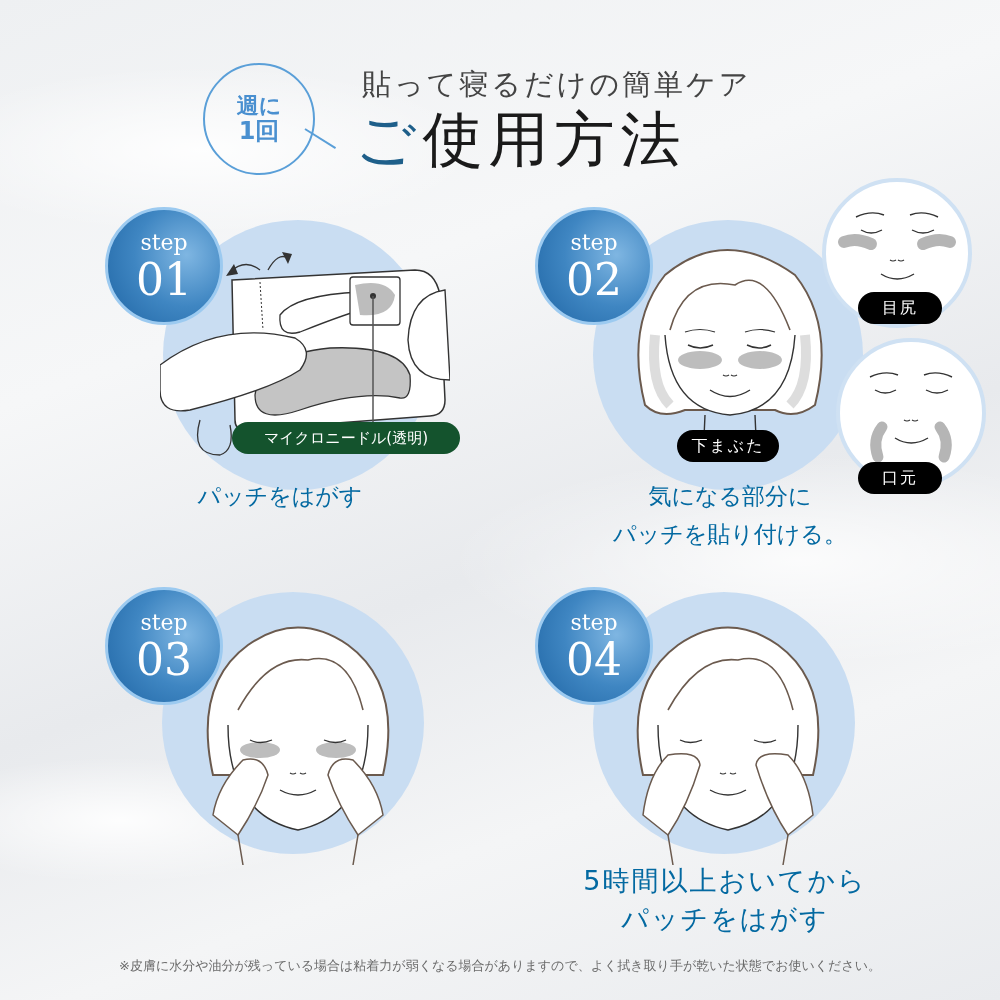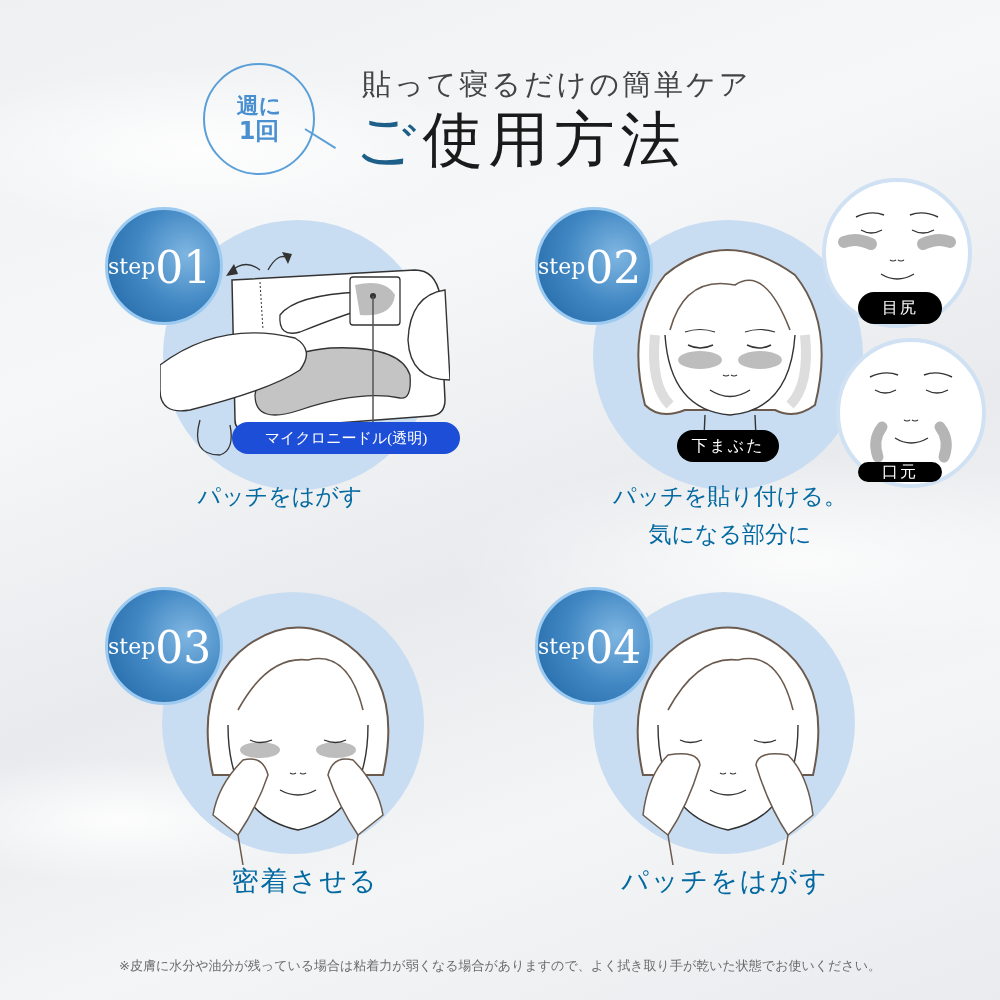--- a/index.html
+++ b/index.html
@@ -28,34 +28,34 @@
   .subtitle { left: 362px; top: 52px; font-size: 29px; color: #444; letter-spacing: 3px; white-space: nowrap; margin-top: 13px; }
   .title { left: 355px; top: 100px; font-family: "DejaVu Serif", serif; font-size: 60px; color: #1a1a1a; letter-spacing: 6px; white-space: nowrap; }
   .title .first { color: #1e5f8a; }
 
   
   .illus { border-radius: 50%; background: #c9ddf2; }
   .step-badge {
     width: 118px; height: 118px; border-radius: 50%;
     background: radial-gradient(circle at 70% 40%, #7fb6e2 0%, #3f86c2 50%, #1f65a4 100%);
     border: 3px solid #9ccaf0; box-sizing: border-box;
-    display: flex; flex-direction: row; align-items: center; justify-content: flex-start;
+    display: flex; flex-direction: column; align-items: center; justify-content: center;
     color: #fff; font-family: "DejaVu Serif", serif; line-height: 1;
   }
   .step-badge .word { font-size: 22px; margin-top: 2px; }
   .step-badge .num { font-size: 44px; margin-top: 4px; }
 
   .label { font-size: 23px; color: #0369a1; text-align: center; line-height: 38px; white-space: nowrap; }
   .gold-tag {
     background: #000000; color: #fff; border-radius: 18px; font-size: 16px;
     display: flex; align-items: center; justify-content: center; letter-spacing: 2px;
   }
   .dark-tag {
-    background: #1d4ed8; color: #fff; border-radius: 16px; font-size: 15px;
-    display: flex; align-items: center; justify-content: center; white-space: nowrap; font-family: Liberation Serif, serif;
+    background: #14532d; color: #fff; border-radius: 16px; font-size: 15px;
+    display: flex; align-items: center; justify-content: center; white-space: nowrap;
   }
   .mini-face {
     width: 150px; height: 150px; border-radius: 50%; background: #fff;
     border: 4px solid #cfe1f3; box-sizing: border-box;
   }
   svg { display: block; }
   .footnote { left: 0; width: 1000px; top: 957px; text-align: center; font-size: 13px; color: #6a6a6a; white-space: nowrap; }
 </style>
 </head>
 <body>
@@ -145,25 +145,25 @@
 <div class="abs mini-face" style="left:836px; top:338px;">
   <svg width="142" height="142" viewBox="0 0 142 142">
     <path d="M30 35 Q45 28 58 33 M84 33 Q97 28 112 35" fill="none" stroke="#333" stroke-width="1.4"></path>
     <path d="M35 48 Q45 54 56 48 M86 48 Q97 54 108 48" fill="none" stroke="#333" stroke-width="1.3"></path>
     <path d="M42 85 Q32 98 38 115" stroke="#b5b5b5" stroke-width="11" stroke-linecap="round" fill="none"></path>
     <path d="M100 85 Q110 98 104 115" stroke="#b5b5b5" stroke-width="11" stroke-linecap="round" fill="none"></path>
     <path d="M64 78 Q67 80 70 78 M72 78 Q75 80 78 78" fill="none" stroke="#333" stroke-width="1.2"></path>
     <path d="M55 96 Q71 106 88 96" fill="none" stroke="#333" stroke-width="1.4"></path>
   </svg>
 </div>
-<div class="abs gold-tag" style="left:858px; top:462px; width:84px; height:20px;">口元</div>
+<div class="abs gold-tag" style="left:858px; top:462px; width:84px; height:32px;">口元</div>
 
 <div class="abs label" style="left:560px; top:477px; width:340px;">
+  <div>気になる部分に</div>
   <div>パッチを貼り付ける。</div>
-  <div>気になる部分に</div>
 </div>
 
 <div class="abs illus" style="left:162px; top:592px; width:262px; height:262px;"></div>
 <div class="abs" style="left:198px; top:615px;">
   <svg width="200" height="250" viewBox="0 0 200 250">
     <path d="M15 160 Q-5 70 50 30 Q100 -5 150 30 Q205 70 185 160 L160 160 L40 160 Z" fill="#fff" stroke="#6b5a4e" stroke-width="2"></path>
     <path d="M30 110 Q30 200 100 215 Q170 200 170 110" fill="#fff" stroke="#333" stroke-width="1.4"></path>
     <path d="M40 95 Q70 40 110 45 Q150 35 165 95" fill="none" stroke="#6b5a4e" stroke-width="1.6"></path>
     <ellipse cx="62" cy="135" rx="20" ry="8" fill="#bdbdbd"></ellipse>
     <ellipse cx="138" cy="135" rx="20" ry="8" fill="#bdbdbd"></ellipse>
@@ -173,21 +173,20 @@
     <path d="M15 200 Q20 170 45 145 Q65 140 70 160 Q60 190 40 220 Z" fill="#fff" stroke="#6b5a4e" stroke-width="1.5"></path>
     <path d="M185 200 Q180 170 155 145 Q135 140 130 160 Q140 190 160 220 Z" fill="#fff" stroke="#6b5a4e" stroke-width="1.5"></path>
     <path d="M40 220 L45 250 M160 220 L155 250" stroke="#6b5a4e" stroke-width="1.5"></path>
   </svg>
 </div>
 <div class="abs step-badge" style="left:105px; top:587px;">
   <span class="word">step</span>
   <span class="num">03</span>
 </div>
 <div class="abs label" style="left:150px; top:862px; width:310px; font-size:27px; letter-spacing:2px;">
-  <div>密着させる</div>
 </div>
 
 <div class="abs illus" style="left:593px; top:592px; width:262px; height:262px;"></div>
 <div class="abs" style="left:628px; top:615px;">
   <svg width="200" height="250" viewBox="0 0 200 250">
     <path d="M15 160 Q-5 70 50 30 Q100 -5 150 30 Q205 70 185 160 L160 160 L40 160 Z" fill="#fff" stroke="#6b5a4e" stroke-width="2"></path>
     <path d="M30 110 Q30 200 100 215 Q170 200 170 110" fill="#fff" stroke="#333" stroke-width="1.4"></path>
     <path d="M40 95 Q70 40 110 45 Q150 35 165 95" fill="none" stroke="#6b5a4e" stroke-width="1.6"></path>
     <path d="M52 125 Q62 130 74 125 M126 125 Q138 130 148 125" fill="none" stroke="#333" stroke-width="1.3"></path>
     <path d="M92 158 Q95 160 98 158 M102 158 Q105 160 108 158" fill="none" stroke="#333" stroke-width="1.2"></path>
@@ -195,16 +194,17 @@
     <path d="M15 200 Q20 160 40 140 Q70 135 72 150 Q60 190 40 220 Z" fill="#fff" stroke="#6b5a4e" stroke-width="1.5"></path>
     <path d="M185 200 Q180 160 160 140 Q130 135 128 150 Q140 190 160 220 Z" fill="#fff" stroke="#6b5a4e" stroke-width="1.5"></path>
     <path d="M40 220 L45 250 M160 220 L155 250" stroke="#6b5a4e" stroke-width="1.5"></path>
   </svg>
 </div>
 <div class="abs step-badge" style="left:535px; top:587px;">
   <span class="word">step</span>
   <span class="num">04</span>
 </div>
 <div class="abs label" style="left:545px; top:862px; width:360px; font-size:27px; letter-spacing:2px;">
+  <div>5時間以上おいてから</div>
   <div>パッチをはがす</div>
 </div>
 
 <div class="abs footnote">※皮膚に水分や油分が残っている場合は粘着力が弱くなる場合がありますので、よく拭き取り手が乾いた状態でお使いください。</div>
 
 </body></html>

